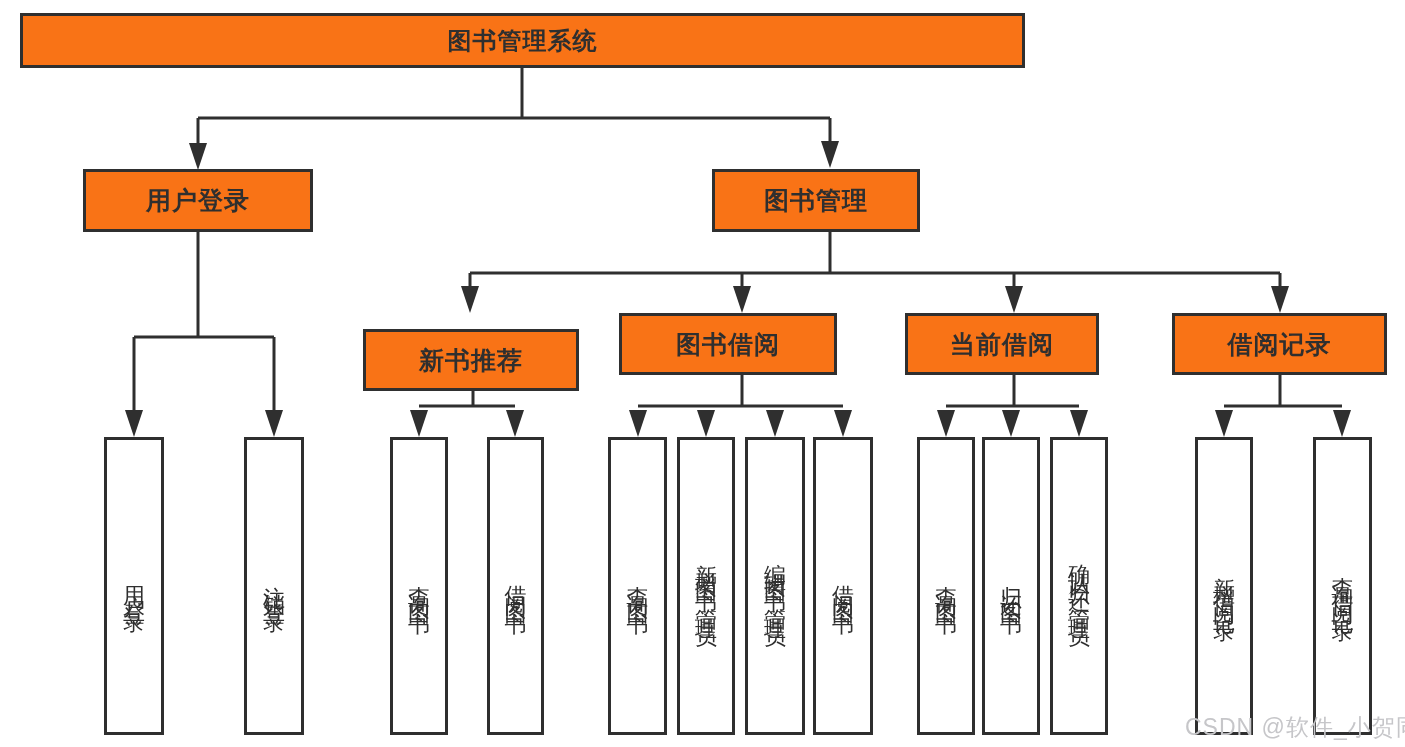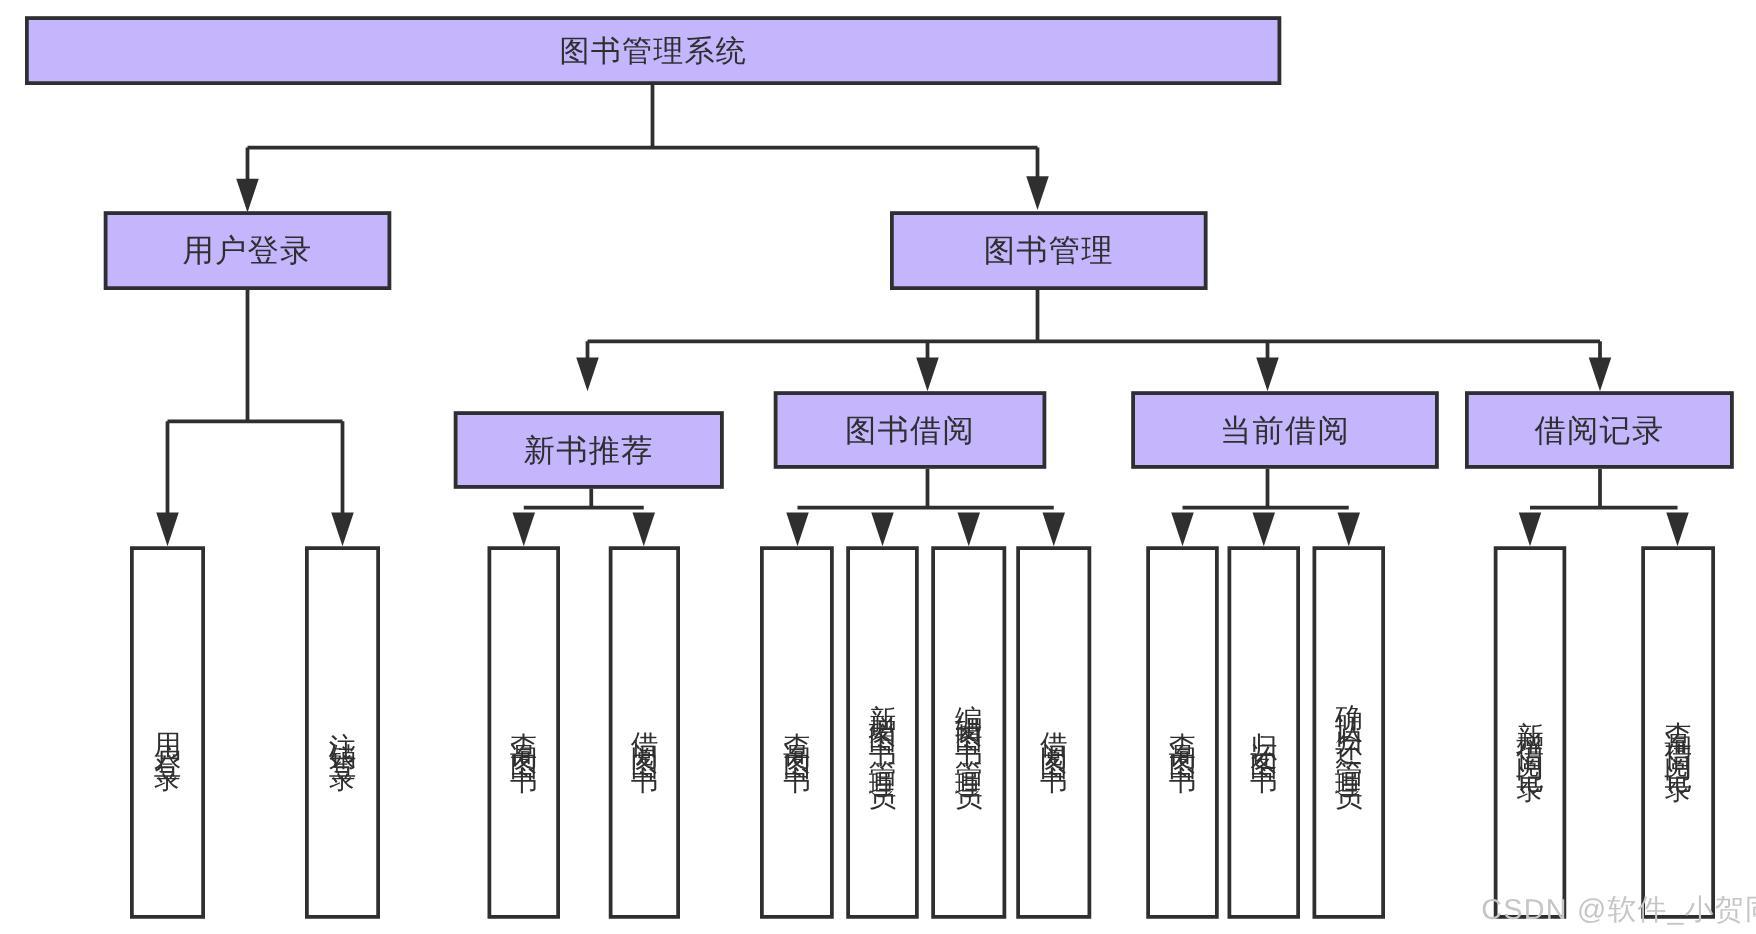--- a/index.html
+++ b/index.html
@@ -18,25 +18,26 @@
   .wires {
     position: absolute;
     left: 0; top: 0;
     width: 1405px;
     height: 747px;
   }
   .node {
     position: absolute;
     box-sizing: border-box;
     border: 3px solid #2f2f2f;
-    background: #c4b5fd;
+    background: #f97316;
     display: flex;
     align-items: center;
     justify-content: center;
     color: #2f2f2f;
+    font-weight: bold;
   }
   .node.h { 
     font-size: 25px;
     letter-spacing: 1px;
   }
   .node.root {
     left: 20px; top: 13px; width: 1005px; height: 55px;
     font-size: 24px;
   }
   .node.lvl1 { top: 169px; height: 63px; }
@@ -137,31 +138,31 @@
     </g>
   </svg>
 
   <div class="node root h">
     <span>图书管理系统</span>
   </div>
 
   <div class="node lvl1 h" style="left:83px;width:230px;">
     <span>用户登录</span>
   </div>
-  <div class="node lvl1 h" style="left:712px;width:254px;">
+  <div class="node lvl1 h" style="left:712px;width:208px;">
     <span>图书管理</span>
   </div>
 
   <div class="node lvl2 h" style="left:363px;width:216px;margin-top:16px;">
     <span>新书推荐</span>
   </div>
   <div class="node lvl2 h" style="left:619px;width:218px;">
     <span>图书借阅</span>
   </div>
-  <div class="node lvl2 h" style="left:905px;width:246px;">
+  <div class="node lvl2 h" style="left:905px;width:194px;">
     <span>当前借阅</span>
   </div>
   <div class="node lvl2 h" style="left:1172px;width:215px;">
     <span>借阅记录</span>
   </div>
 
   <div class="leaf" style="left:104px;width:60px;">
     <span class="vtext">用户登录</span>
   </div>
   <div class="leaf" style="left:244px;width:60px;">

